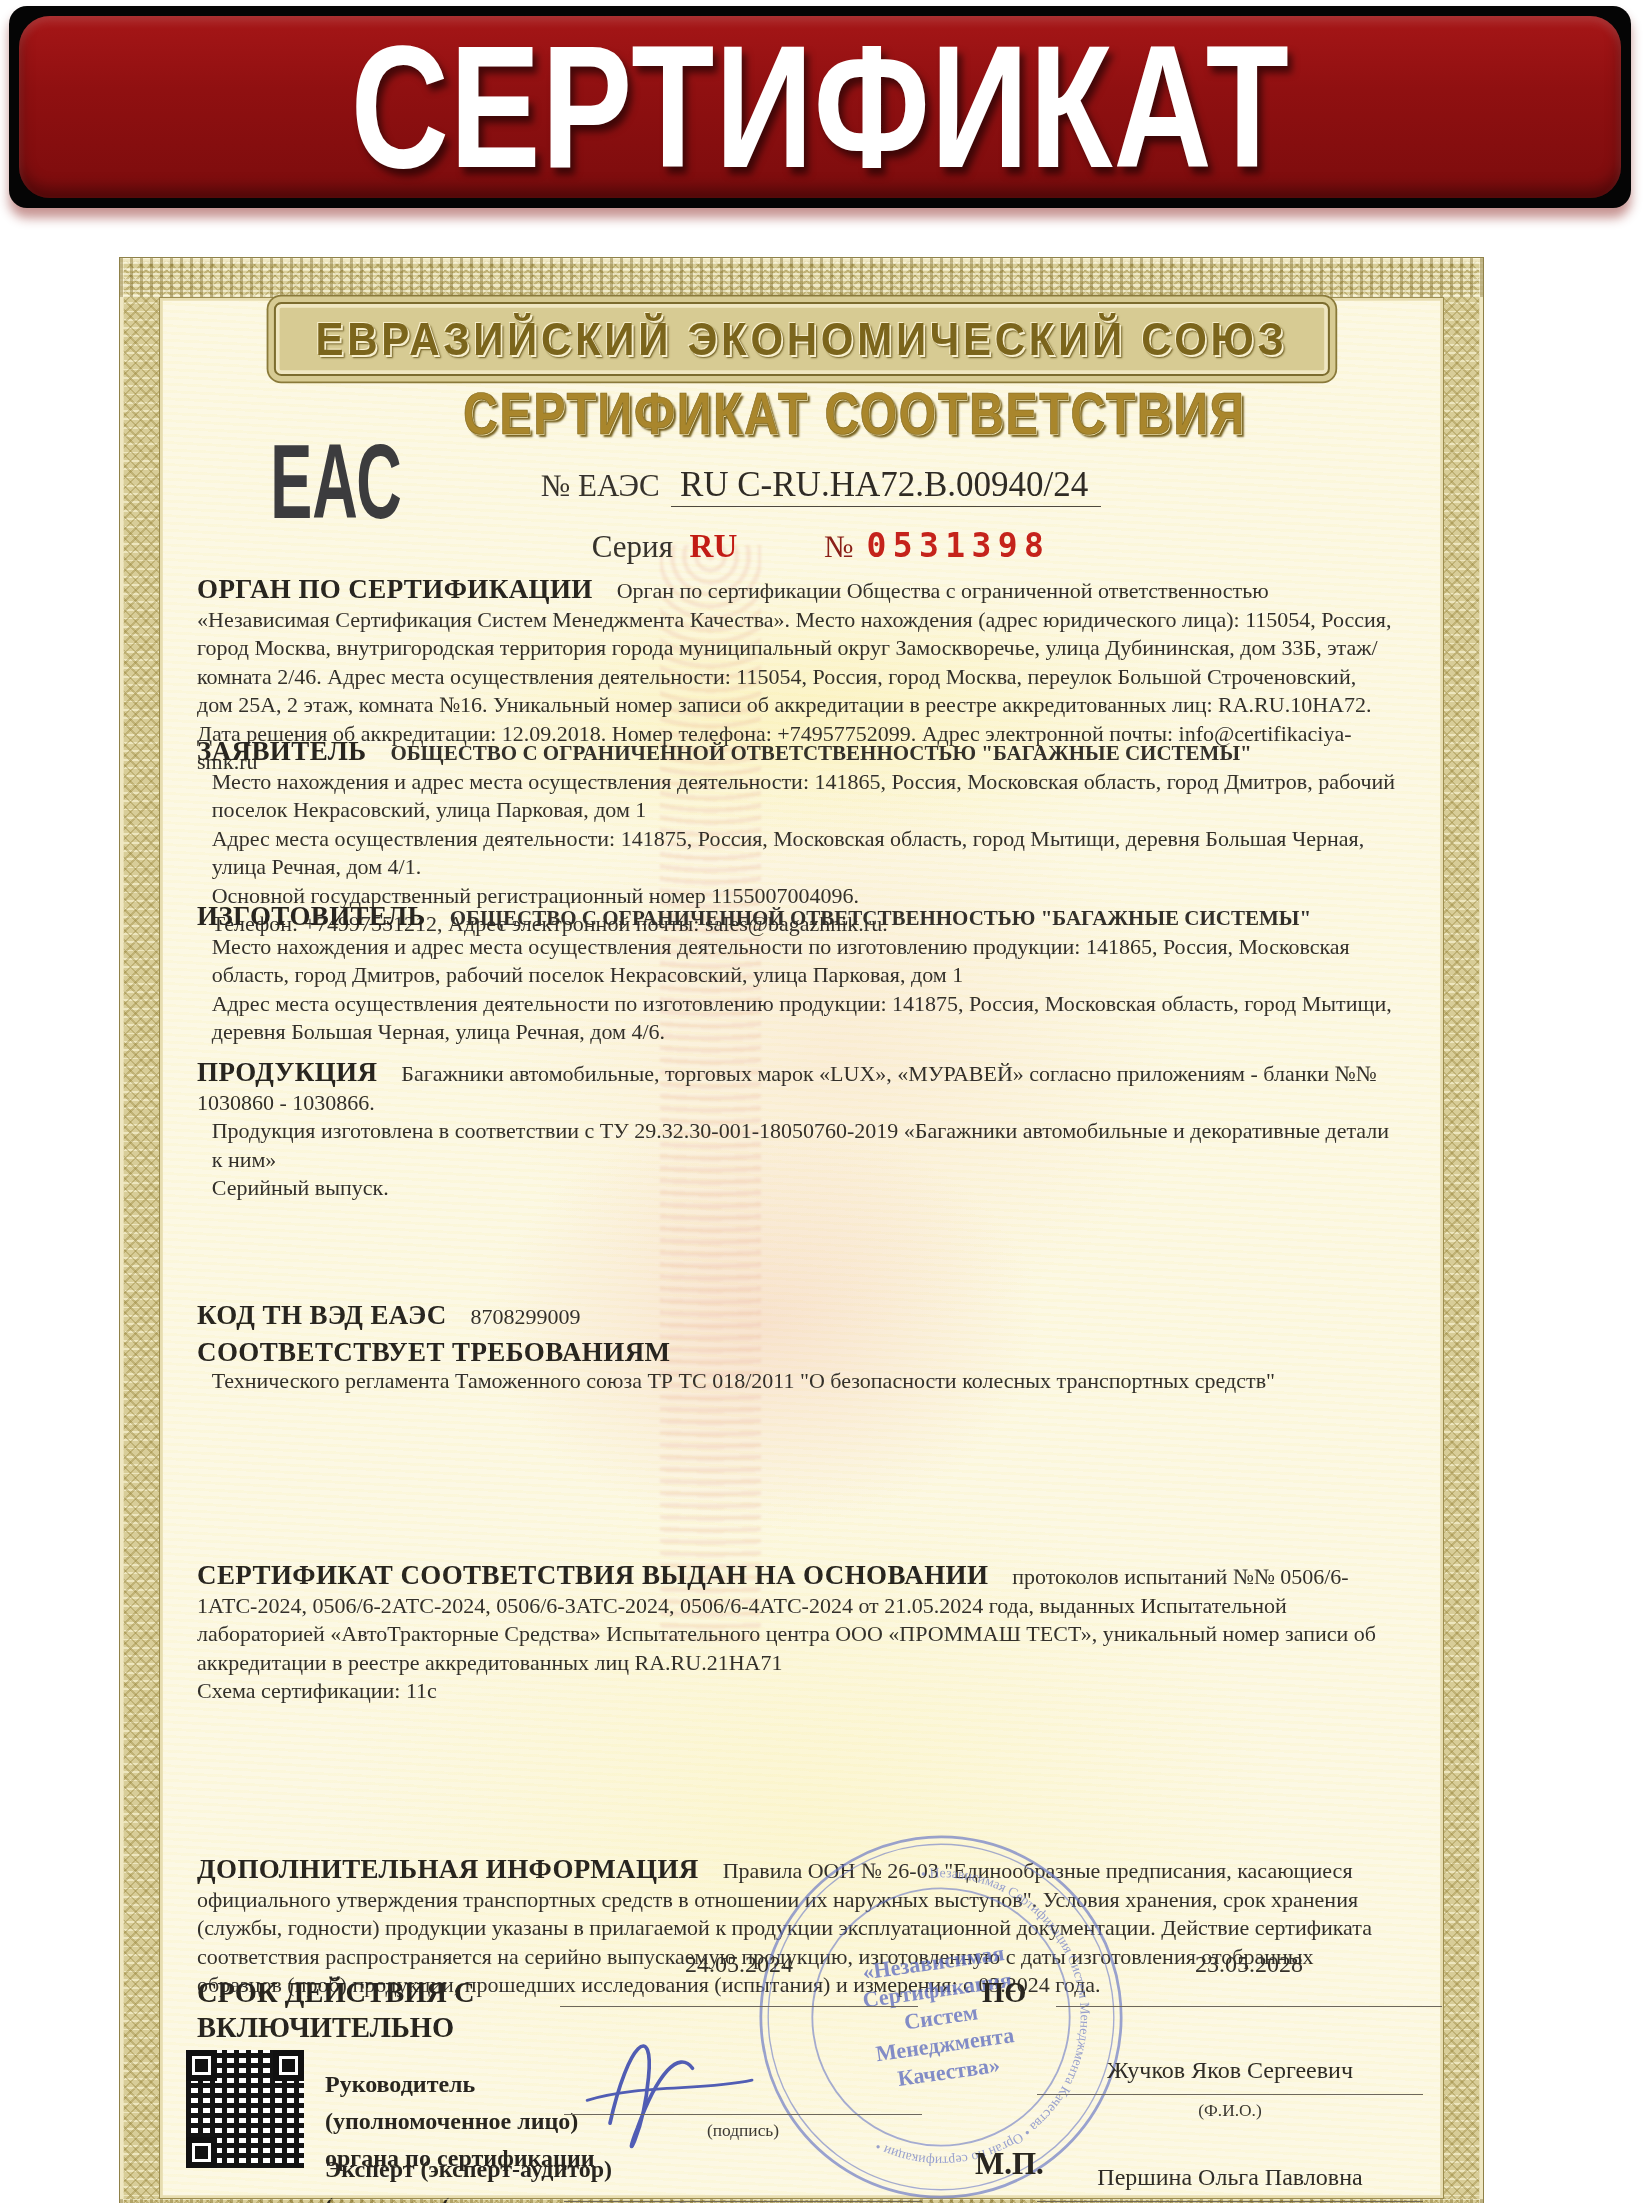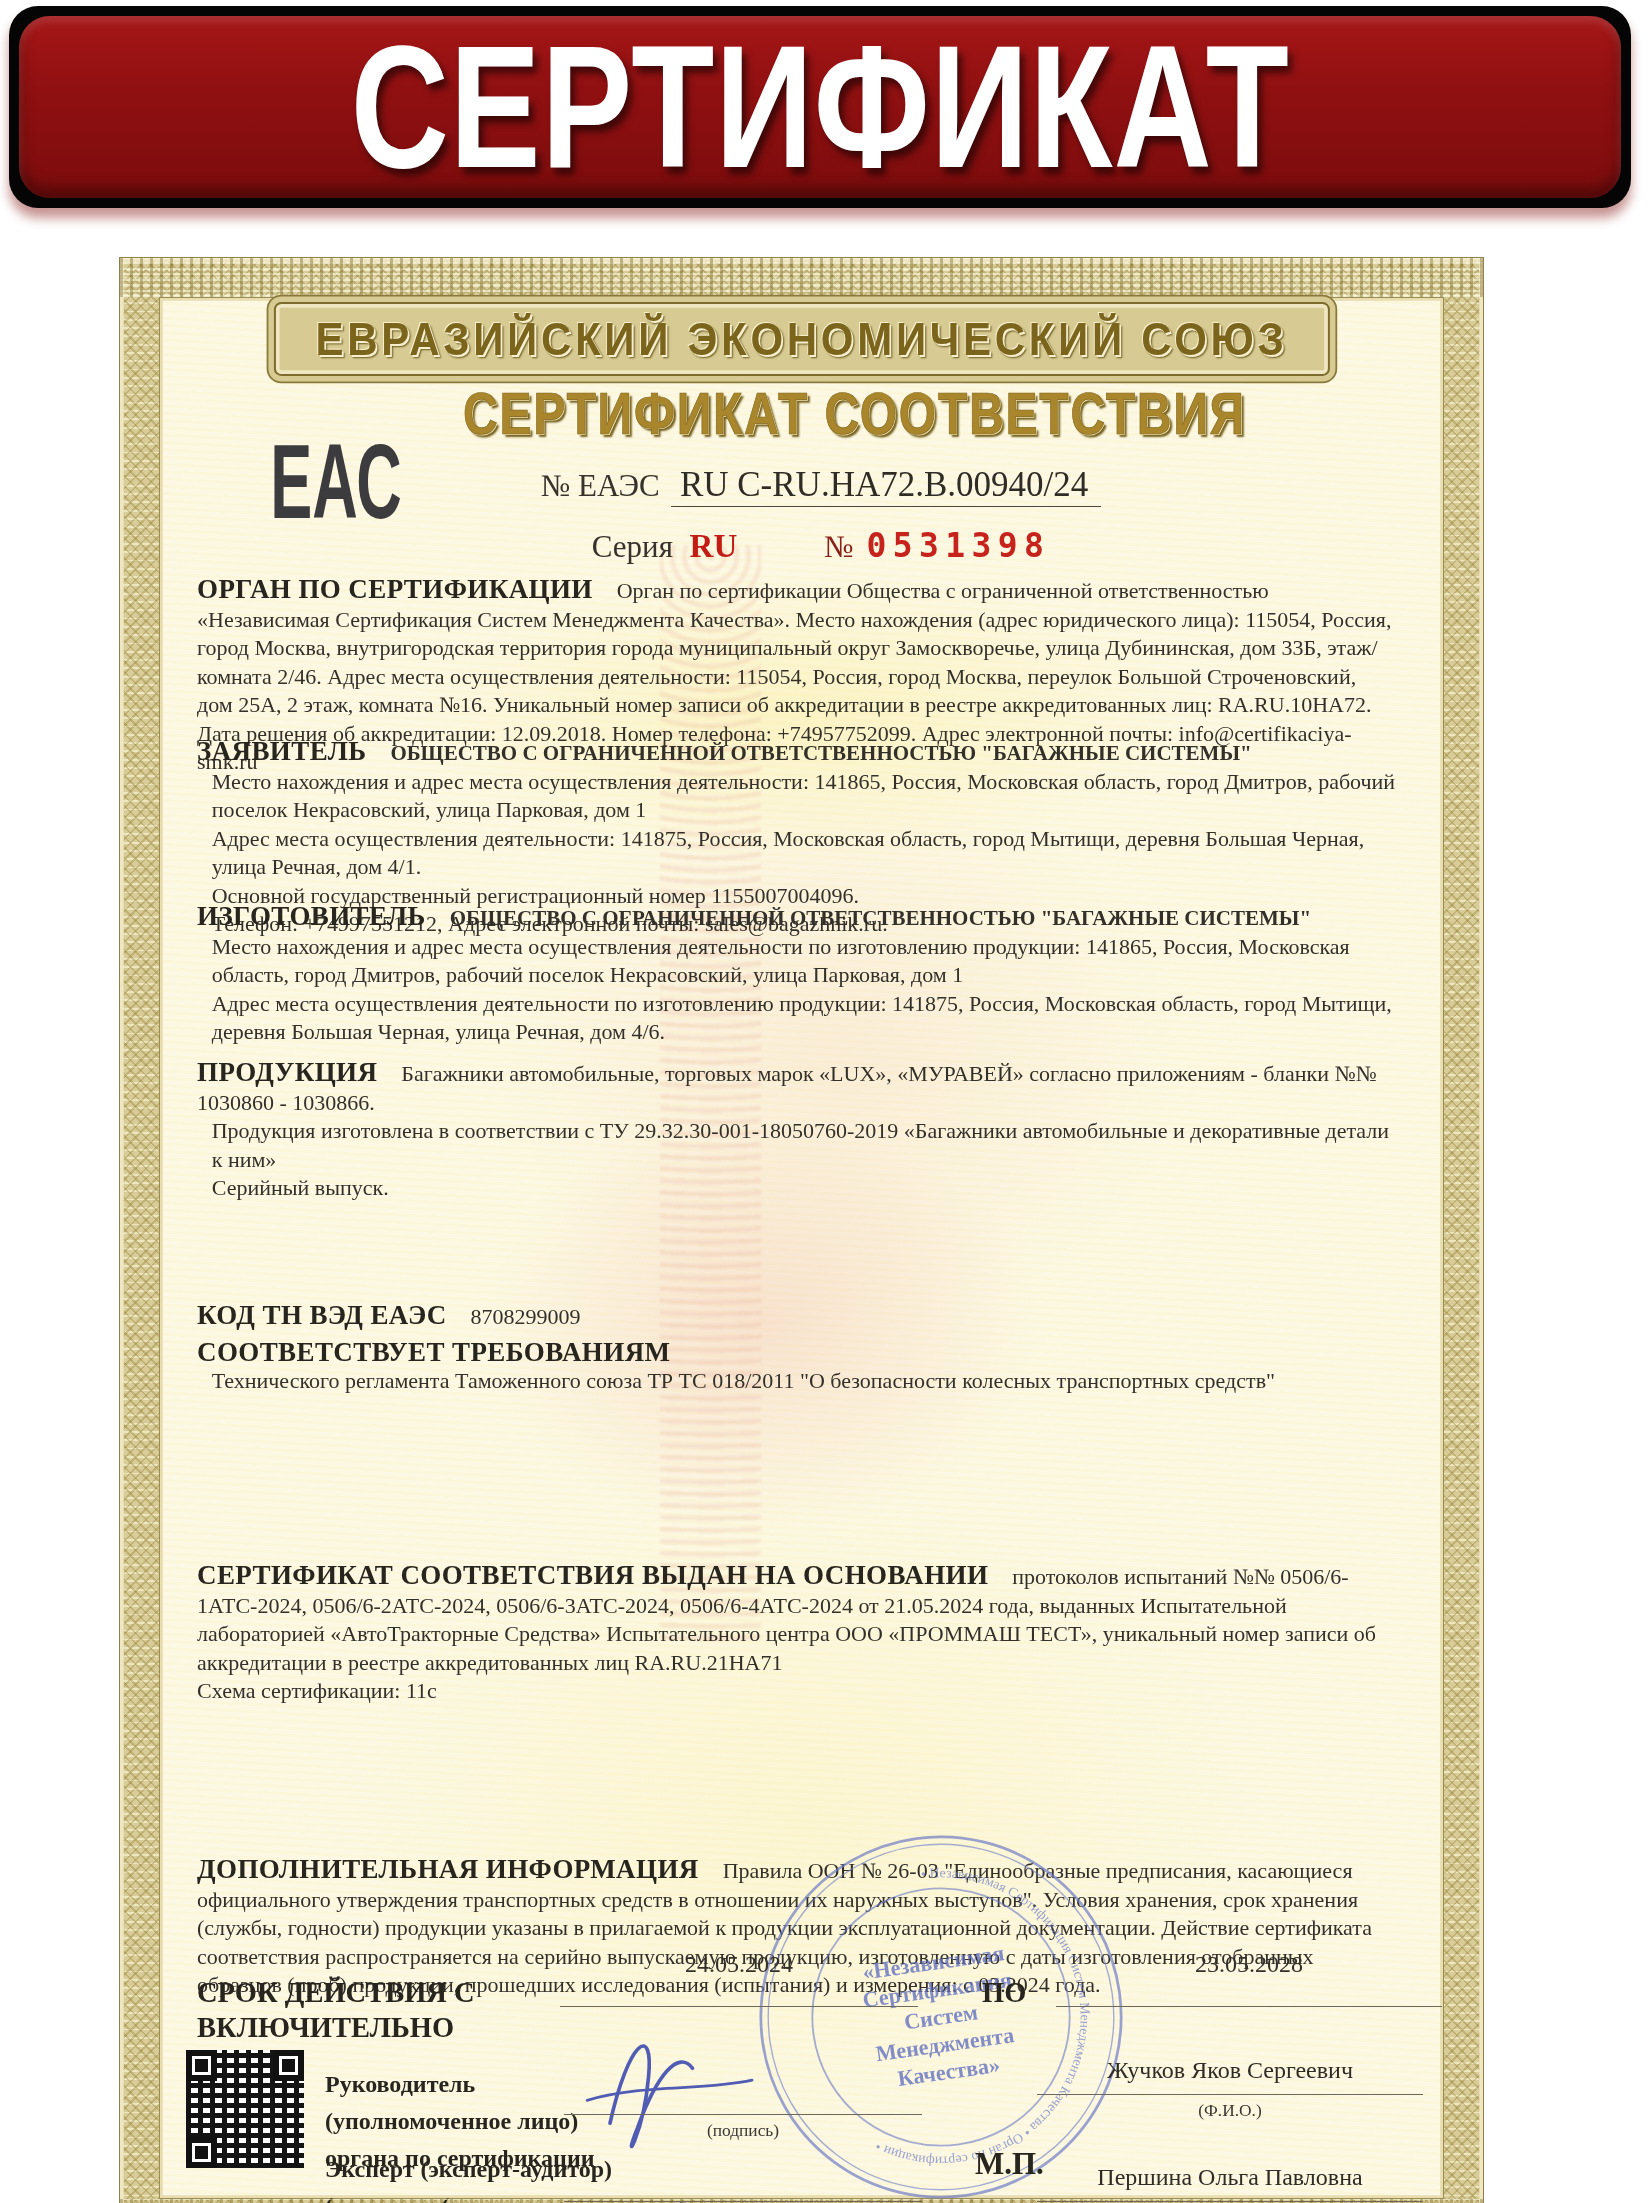--- a/index.html
+++ b/index.html
@@ -1,21 +1,21 @@
 <!DOCTYPE html>
 <html style="font-size:14.7px"><head>
 <meta charset="utf-8">
 <style>
   html,body{margin:0;padding:0;background:#ffffff;}
   body{width:1653px;height:2204px;position:relative;overflow:hidden;
        font-family:"Liberation Serif",serif;}
 
   
   .banner{position:absolute;left:9.2px;top:5.5px;width:1622px;height:202px;
-    background:#050505;border-radius:29px;padding:10px;box-sizing:border-box;
+    background:#050505;border-radius:18px;padding:10px;box-sizing:border-box;
     box-shadow:0 9.2px 11px rgba(130,20,15,.45);}
   .banner-inner{width:100%;height:100%;border-radius:31px;
     background:linear-gradient(180deg,#a61617 0%,#901011 40%,#7c0c0d 100%);
     box-shadow:inset 0 5.5px 9.2px rgba(255,255,255,.14), inset 0 -9.2px 14.7px rgba(0,0,0,.38);
     display:flex;align-items:center;justify-content:center;}
   .banner-text{font-family:"Liberation Sans",sans-serif;font-weight:900;
     font-size:136px;color:#ffffff;letter-spacing:0.9px;transform:scaleY(1.28);
     text-shadow:4.6px 5.5px 6.4px rgba(0,0,0,.55);white-space:nowrap;}
 
   

